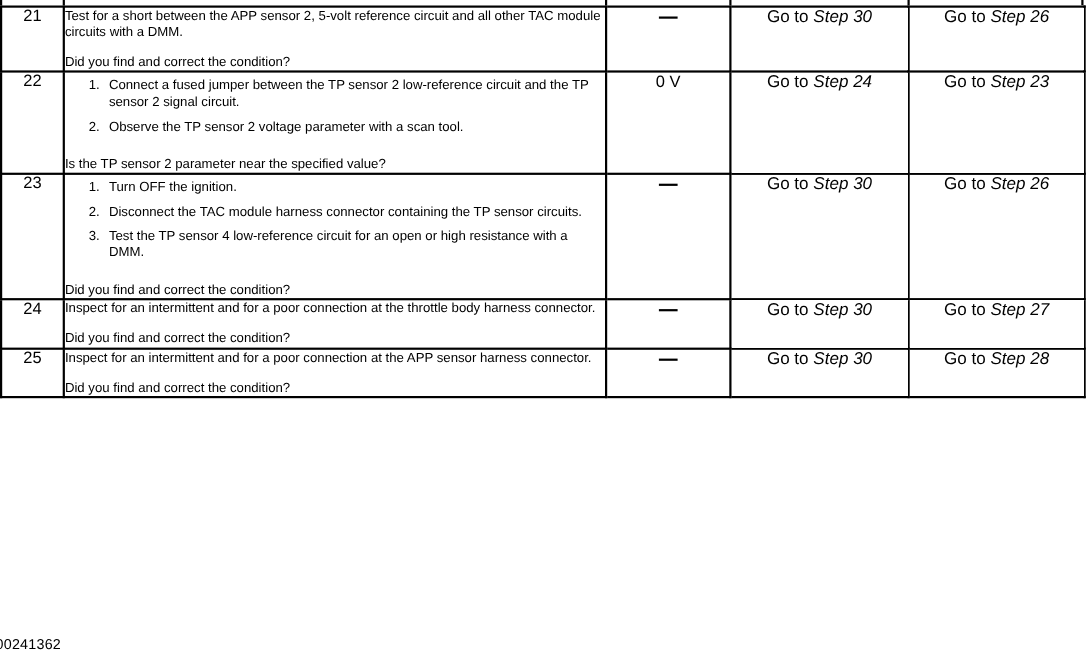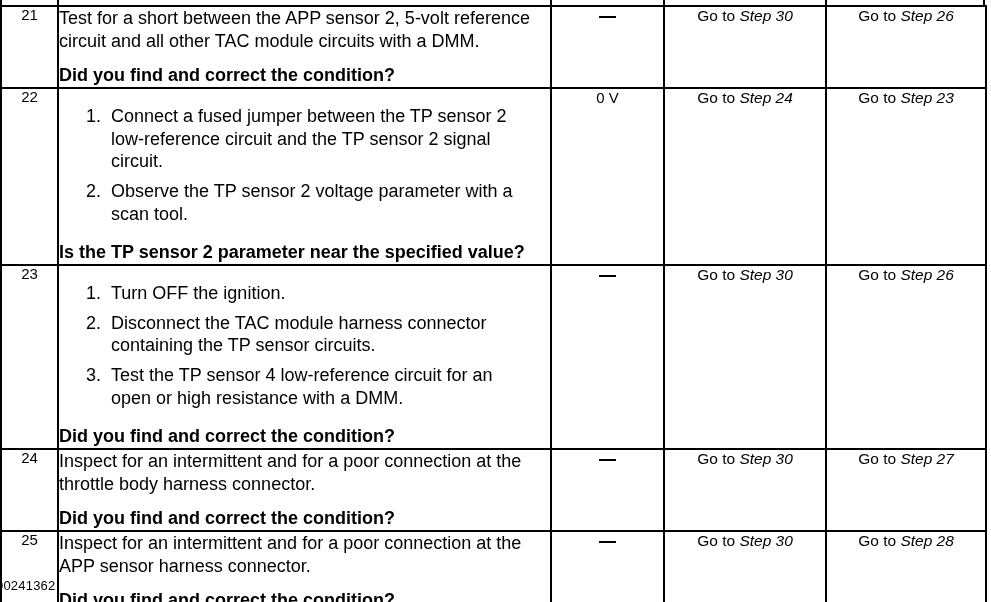--- a/index.html
+++ b/index.html
@@ -66,21 +66,21 @@
   col.c-no    { width: 160px; }
 
   td.step {
     text-align: center;
     vertical-align: middle;
     font-size: 15px;
     line-height: 1.1;
   }
   td.action {
     padding: 7px 9px 6px 9px;
-    font-size: 18px;
+    font-size: 12px;
     line-height: 1.26;
   }
   td.value {
     text-align: center;
     vertical-align: middle;
     font-size: 15px;
     margin-left: 12px;
   }
   td.branch {
     position: relative;
@@ -88,37 +88,36 @@
     vertical-align: bottom;
     font-size: 15.5px;
     padding: 0 0 6px 0;
     margin-top: 28px;
   }
 
   .action-intro {
     margin: 0 0 0 0;
   }
   ol.steps {
-    margin: 16px;
+    margin: 4px;
     padding: 0 0 0 31px;
     list-style: decimal;
   }
   ol.steps > li {
     margin: 0 0 7px 0;
     padding-left: 5px;
   }
   ol.steps > li:last-child {
     margin-bottom: 0;
   }
   .question {
     margin-top: 12px;
-    font-weight: bold;
   }
   .question.tight {
-    margin-top: 9px;
+    margin-top: 19px;
   }
 
   .dash {
     display: inline-block;
     width: 17px;
     height: 2px;
     background: #000;
     vertical-align: middle;
   }
 

